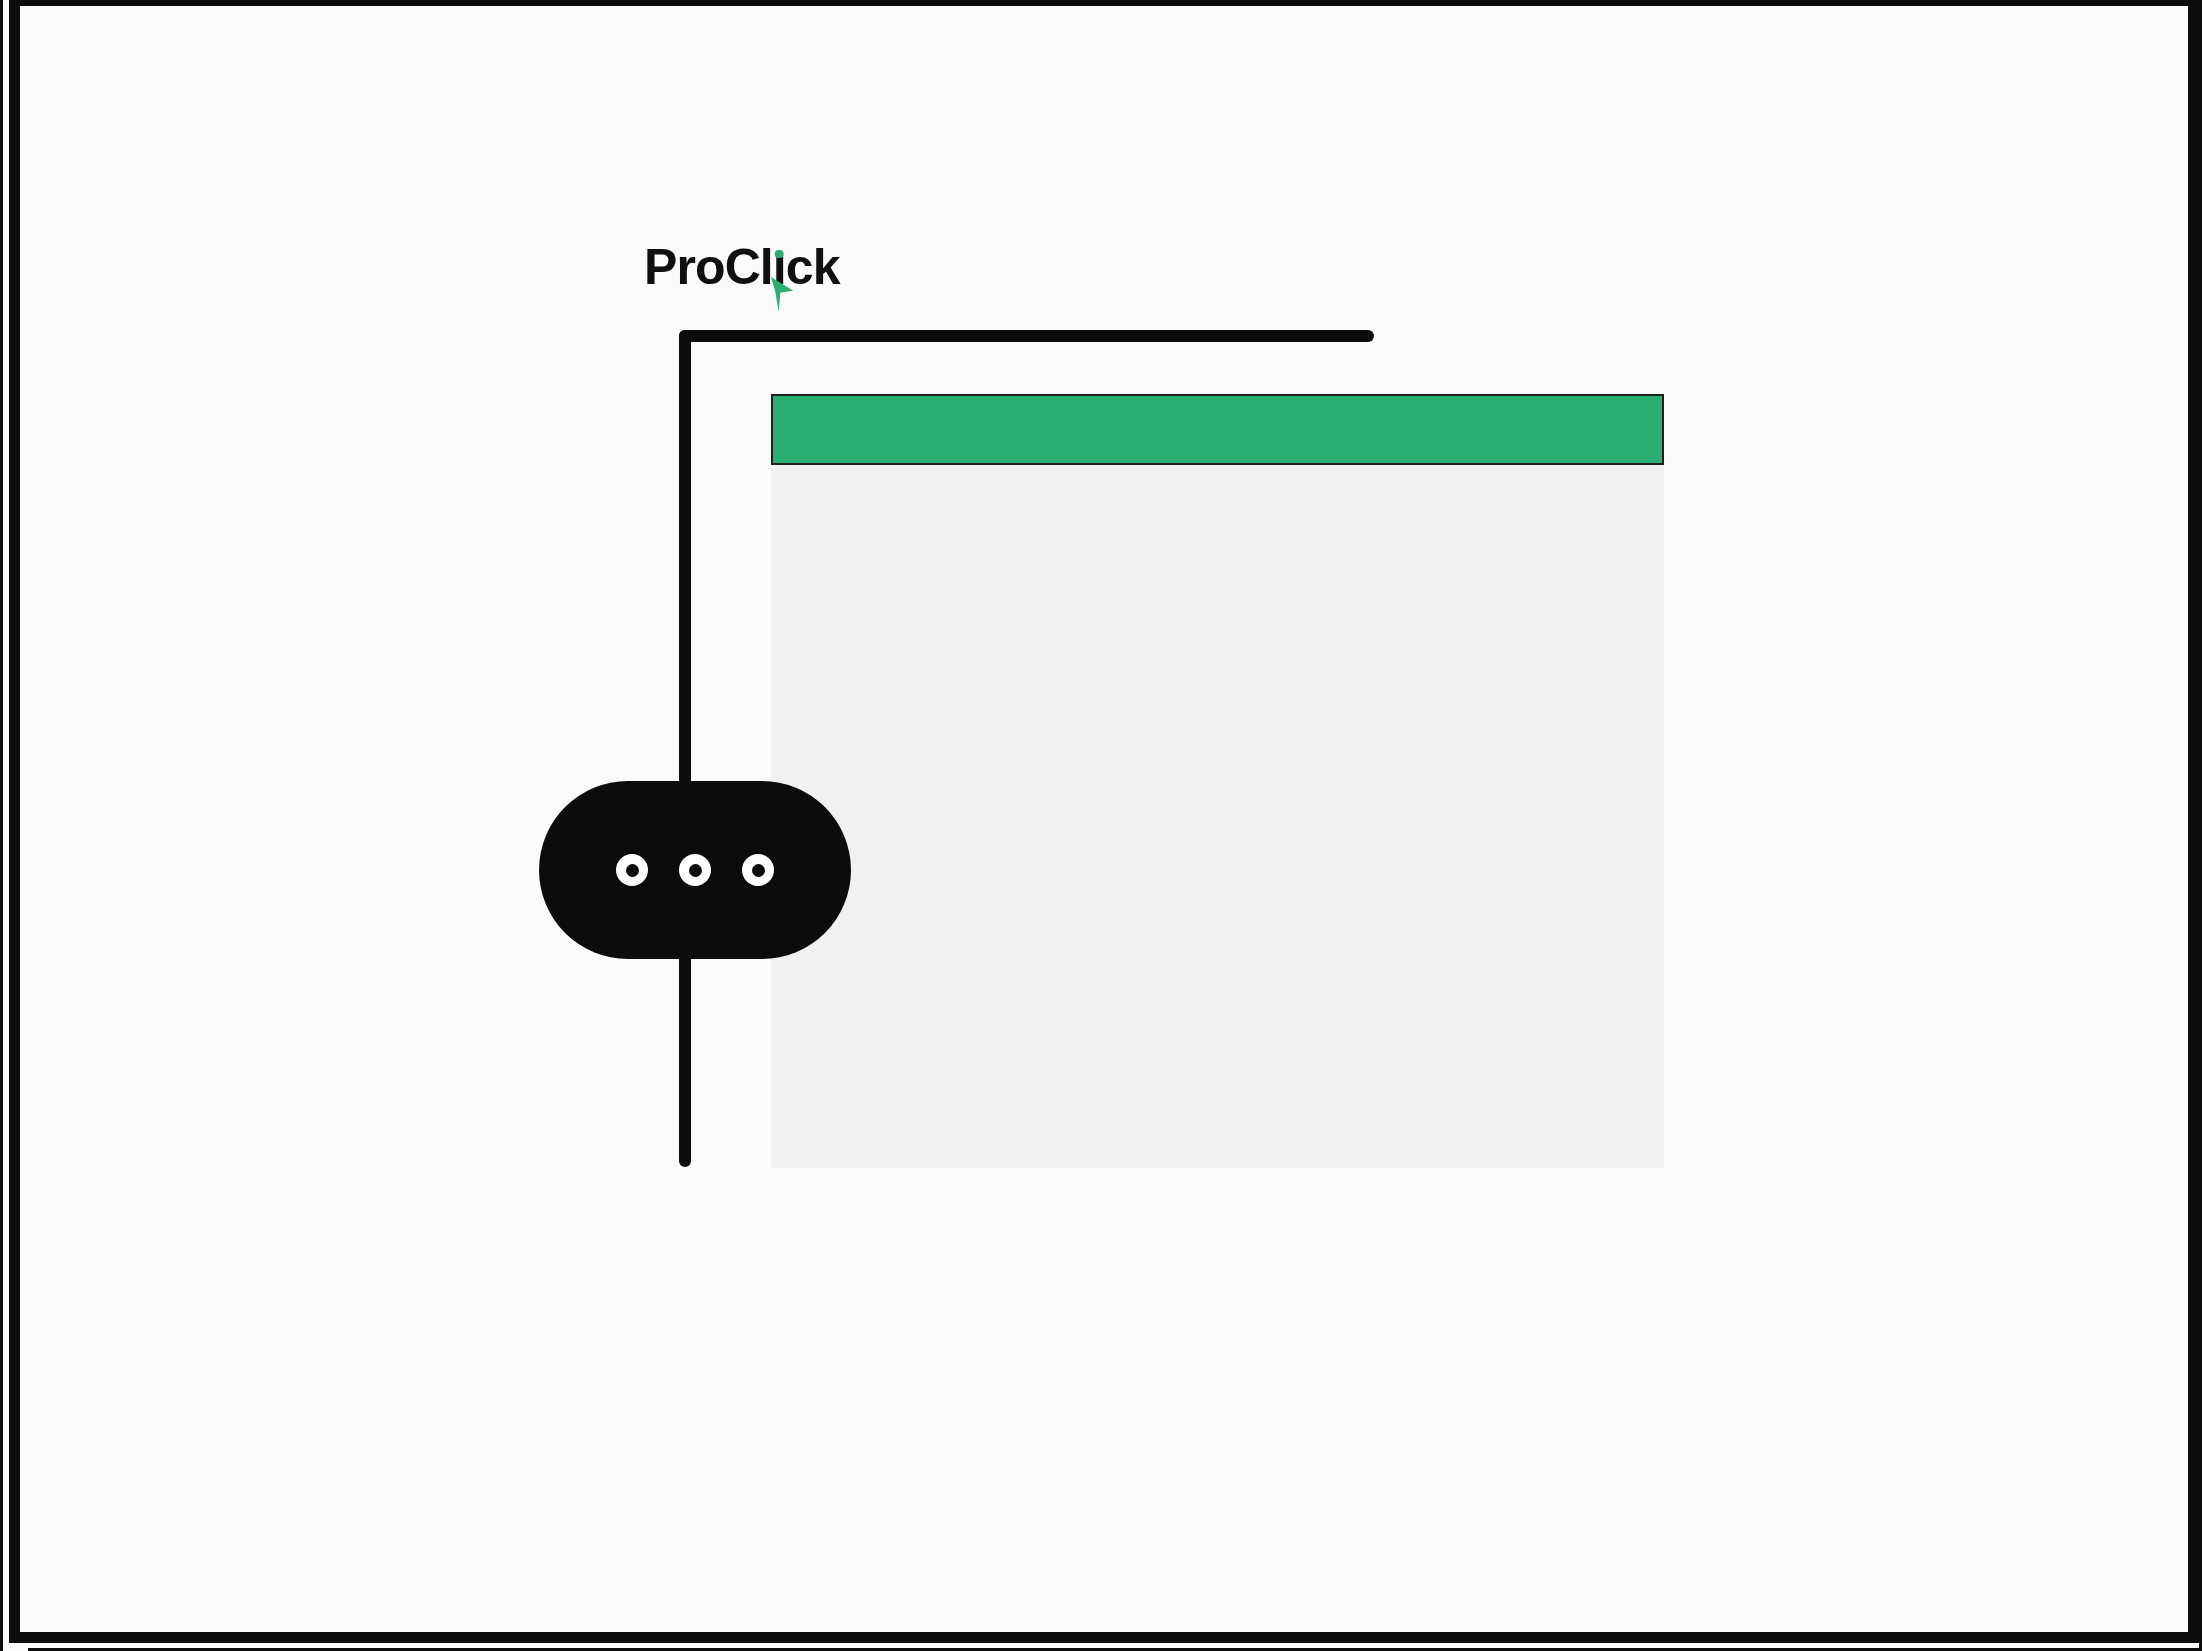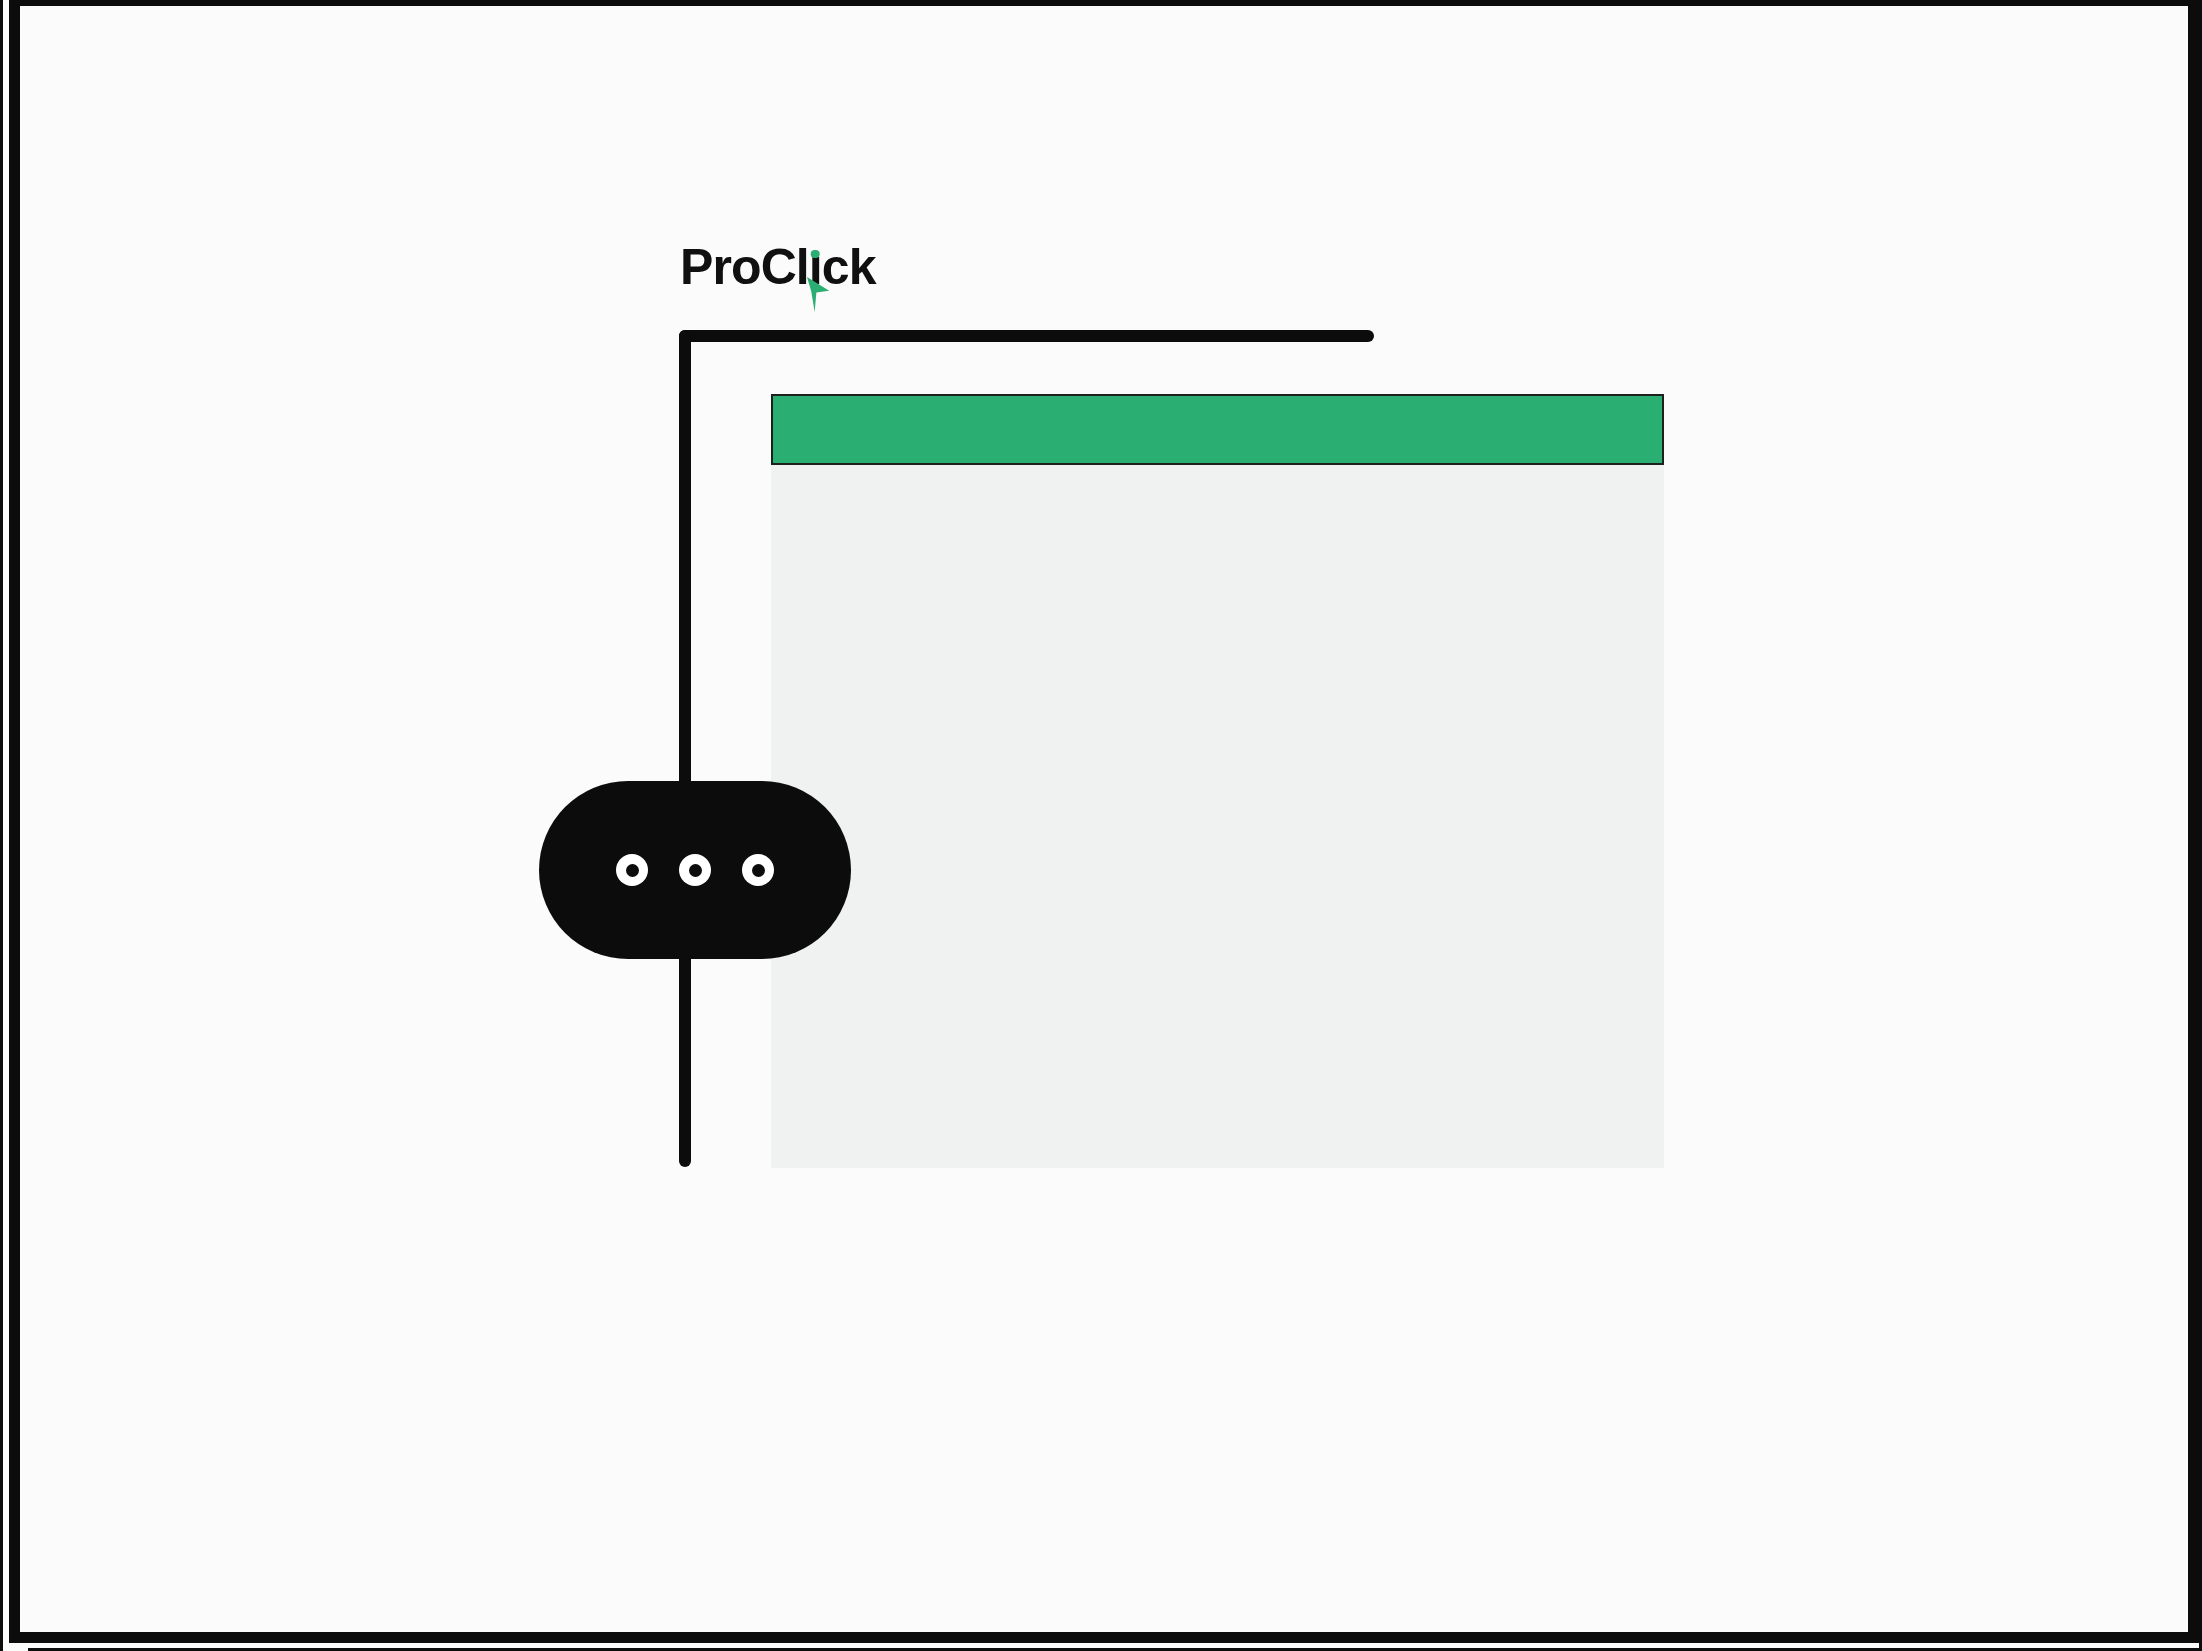--- a/index.html
+++ b/index.html
@@ -18,21 +18,21 @@
   .sliver-bottom{left:28px;top:1648px;width:2174px;height:4.3px;}
   
   .frame{
     position:absolute;left:8.6px;top:-5.2px;
     width:2190px;height:1648px;
     border:11.2px solid #0C0C0C;
     background:transparent;
   }
   
   .logo{
-    position:absolute;left:680px;top:242px;
+    position:absolute;left:644px;top:242px;
     font-size:50px;line-height:50px;font-weight:bold;
     letter-spacing:-0.9px;color:#101010;
     white-space:nowrap;
   }
   .i-wrap{position:relative;display:inline-block;}
   .i-dot{
     position:absolute;left:50%;top:7.7px;transform:translateX(-50%);
     width:8.6px;height:8.6px;border-radius:50%;
     background:#2BAE72;
   }

